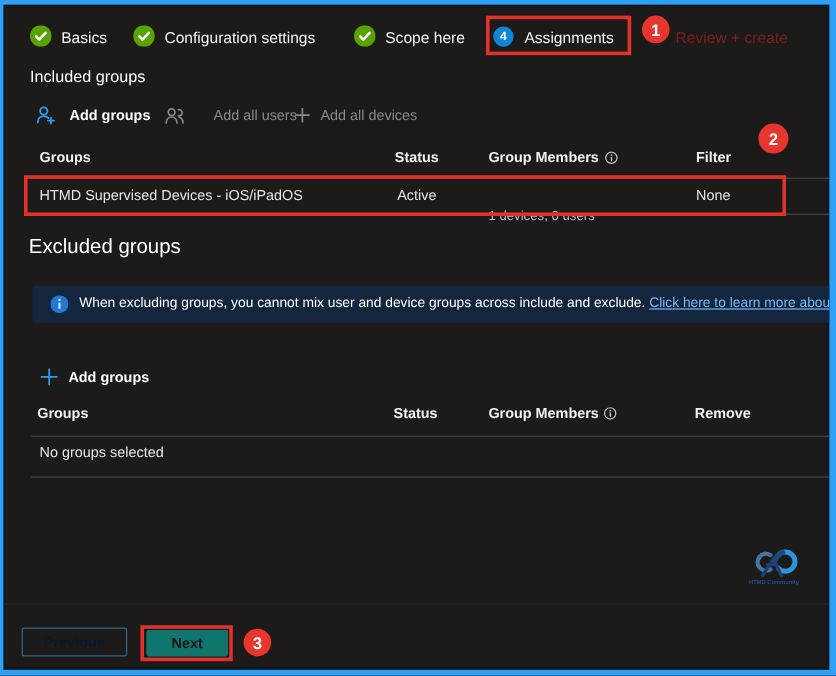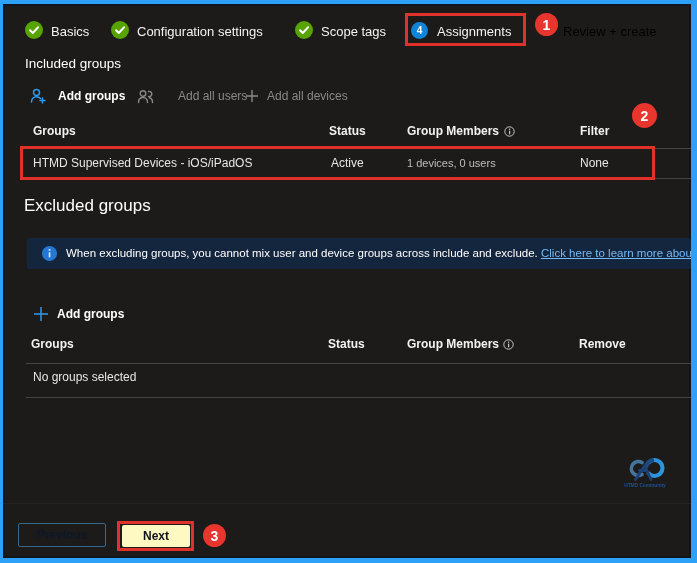--- a/index.html
+++ b/index.html
@@ -28,26 +28,26 @@
 <svg class="abs" style="left:111px;top:21px" width="18" height="18" viewBox="0 0 17 17">
     <circle cx="8.5" cy="8.5" r="8.5" fill="#57a300"></circle>
     <path d="M4.8 8.8l2.5 2.6 5-5.4" stroke="#fff" stroke-width="2" fill="none" stroke-linecap="round" stroke-linejoin="round"></path>
   </svg>
 <div class="txt navlabel" style="left:137px;top:24px">Configuration settings</div>
 
 <svg class="abs" style="left:295px;top:21px" width="18" height="18" viewBox="0 0 17 17">
     <circle cx="8.5" cy="8.5" r="8.5" fill="#57a300"></circle>
     <path d="M4.8 8.8l2.5 2.6 5-5.4" stroke="#fff" stroke-width="2" fill="none" stroke-linecap="round" stroke-linejoin="round"></path>
   </svg>
-<div class="txt navlabel" style="left:321px;top:24px">Scope tags</div>
+<div class="txt navlabel" style="left:321px;top:24px">Scope here</div>
 
 <div class="abs" style="left:411px;top:22px;width:17px;height:17px;border-radius:50%;background:#1084d8;color:#fff;font-size:10px;font-weight:bold;display:flex;align-items:center;justify-content:center;">4</div>
 <div class="txt navlabel" style="left:437px;top:24px;font-weight:normal;">Assignments</div>
 
-<div class="txt navlabel" style="left:563px;top:24px;color:#000000;">Review + create</div>
+<div class="txt navlabel" style="left:563px;top:24px;color:#7f1d1d;">Review + create</div>
 
 <div class="redbox" style="left:405px;top:13px;width:121px;height:33px;"></div>
 <div class="redcirc" style="left:535px;top:13px;width:23px;height:23px;">1</div>
 
 <div class="txt" style="left:25px;top:56px;font-size:13.5px;">Included groups</div>
 
 <svg class="abs" style="left:29px;top:87px" width="18" height="18" viewBox="0 0 18 17">
 <circle cx="7.5" cy="5" r="3" stroke="#2d9bf0" stroke-width="1.5" fill="none"></circle>
 <path d="M2.5 14.5c0-3.5 2.3-5.3 5-5.3 1.6 0 3 .6 4 1.8" stroke="#2d9bf0" stroke-width="1.5" fill="none" stroke-linecap="round"></path>
 <path d="M13.5 10.5v5M11 13h5" stroke="#2d9bf0" stroke-width="1.5" stroke-linecap="round"></path>
@@ -72,21 +72,21 @@
 <div class="txt hdr" style="left:407px;top:124px;">Group Members</div>
 <svg class="abs" style="left:504px;top:126px" width="11" height="11" viewBox="0 0 11 11">
     <circle cx="5.5" cy="5.5" r="4.7" stroke="#c8c6c4" stroke-width="1" fill="none"></circle>
     <rect x="5" y="4.7" width="1.2" height="3.6" fill="#c8c6c4"></rect>
     <rect x="5" y="2.6" width="1.2" height="1.3" fill="#c8c6c4"></rect>
   </svg>
 <div class="txt hdr" style="left:580px;top:124px;">Filter</div>
 
 <div class="txt" style="left:33px;top:156px;font-size:12px;color:#e8e6e3;">HTMD Supervised Devices - iOS/iPadOS</div>
 <div class="txt" style="left:331px;top:156px;font-size:12px;color:#e8e6e3;">Active</div>
-<div class="txt" style="left:407px;top:157px;font-size:11px;color:#c0bebc;">1 devices, 0 users</div>
+<div class="txt" style="left:407px;top:174px;font-size:11px;color:#c0bebc;">1 devices, 0 users</div>
 <div class="txt" style="left:580px;top:156px;font-size:12px;color:#e8e6e3;">None</div>
 <div class="sep" style="left:26px;top:148px;width:665px;"></div>
 <div class="sep" style="left:26px;top:178px;width:665px;"></div>
 <div class="redbox" style="left:20px;top:146px;width:635px;height:34px;"></div>
 <div class="redcirc" style="left:632px;top:103px;width:25px;height:25px;">2</div>
 
 <div class="txt" style="left:24px;top:196px;font-size:17px;">Excluded groups</div>
 
 <div class="abs" style="left:27px;top:238px;width:664px;height:31px;background:#14253e;border-radius:2px;overflow:hidden;">
   <svg class="abs" style="left:15px;top:8px" width="15" height="15" viewBox="0 0 15 15">
@@ -119,15 +119,15 @@
 <svg class="abs" style="left:624px;top:453px" width="44" height="38" viewBox="0 0 44 38">
   <path d="M 18 9.5 A 7 7 0 1 0 18 21.5" stroke="#45759e" stroke-width="3.6" fill="none" stroke-linecap="round"></path>
   <path d="M 24.6 9.6 A 8 8 0 1 1 24.6 20.4" stroke="#2b94dd" stroke-width="4.2" fill="none" stroke-linecap="round"></path>
   <path d="M 28.2 7.3 A 8 8 0 0 0 22.3 13.4" stroke="#1d4a80" stroke-width="4.2" fill="none" stroke-linecap="round"></path>
   <path d="M 11.5 26.5 L 21.5 11.5 M 15.5 17.5 L 23 17.5 M 21.5 14.5 L 27 26.5" stroke="#1d4077" stroke-width="2.8" fill="none" stroke-linecap="round"></path>
   <text x="21" y="33.5" font-size="4.8" fill="#1d5193" text-anchor="middle" font-family="Liberation Sans,sans-serif" font-weight="bold">HTMD Community</text>
 </svg>
 
 <div class="sep" style="left:3px;top:503px;width:688px;background:#242322;"></div>
 <div class="abs" style="left:18px;top:523px;width:88px;height:24px;border:1px solid #35688f;border-radius:2px;color:#0f172a;font-size:12px;font-weight:bold;display:flex;align-items:center;justify-content:center;">Previous</div>
-<div class="abs" style="left:122px;top:525px;width:68px;height:22px;background:#fef9c3;border-radius:2px;color:#10141a;font-size:12px;font-weight:bold;display:flex;align-items:center;justify-content:center;">Next</div>
+<div class="abs" style="left:122px;top:525px;width:68px;height:22px;background:#0f766e;border-radius:2px;color:#10141a;font-size:12px;font-weight:bold;display:flex;align-items:center;justify-content:center;">Next</div>
 <div class="redbox" style="left:117px;top:521px;width:77px;height:30px;"></div>
 <div class="redcirc" style="left:203px;top:524px;width:23px;height:23px;">3</div>
 
 </body></html>

